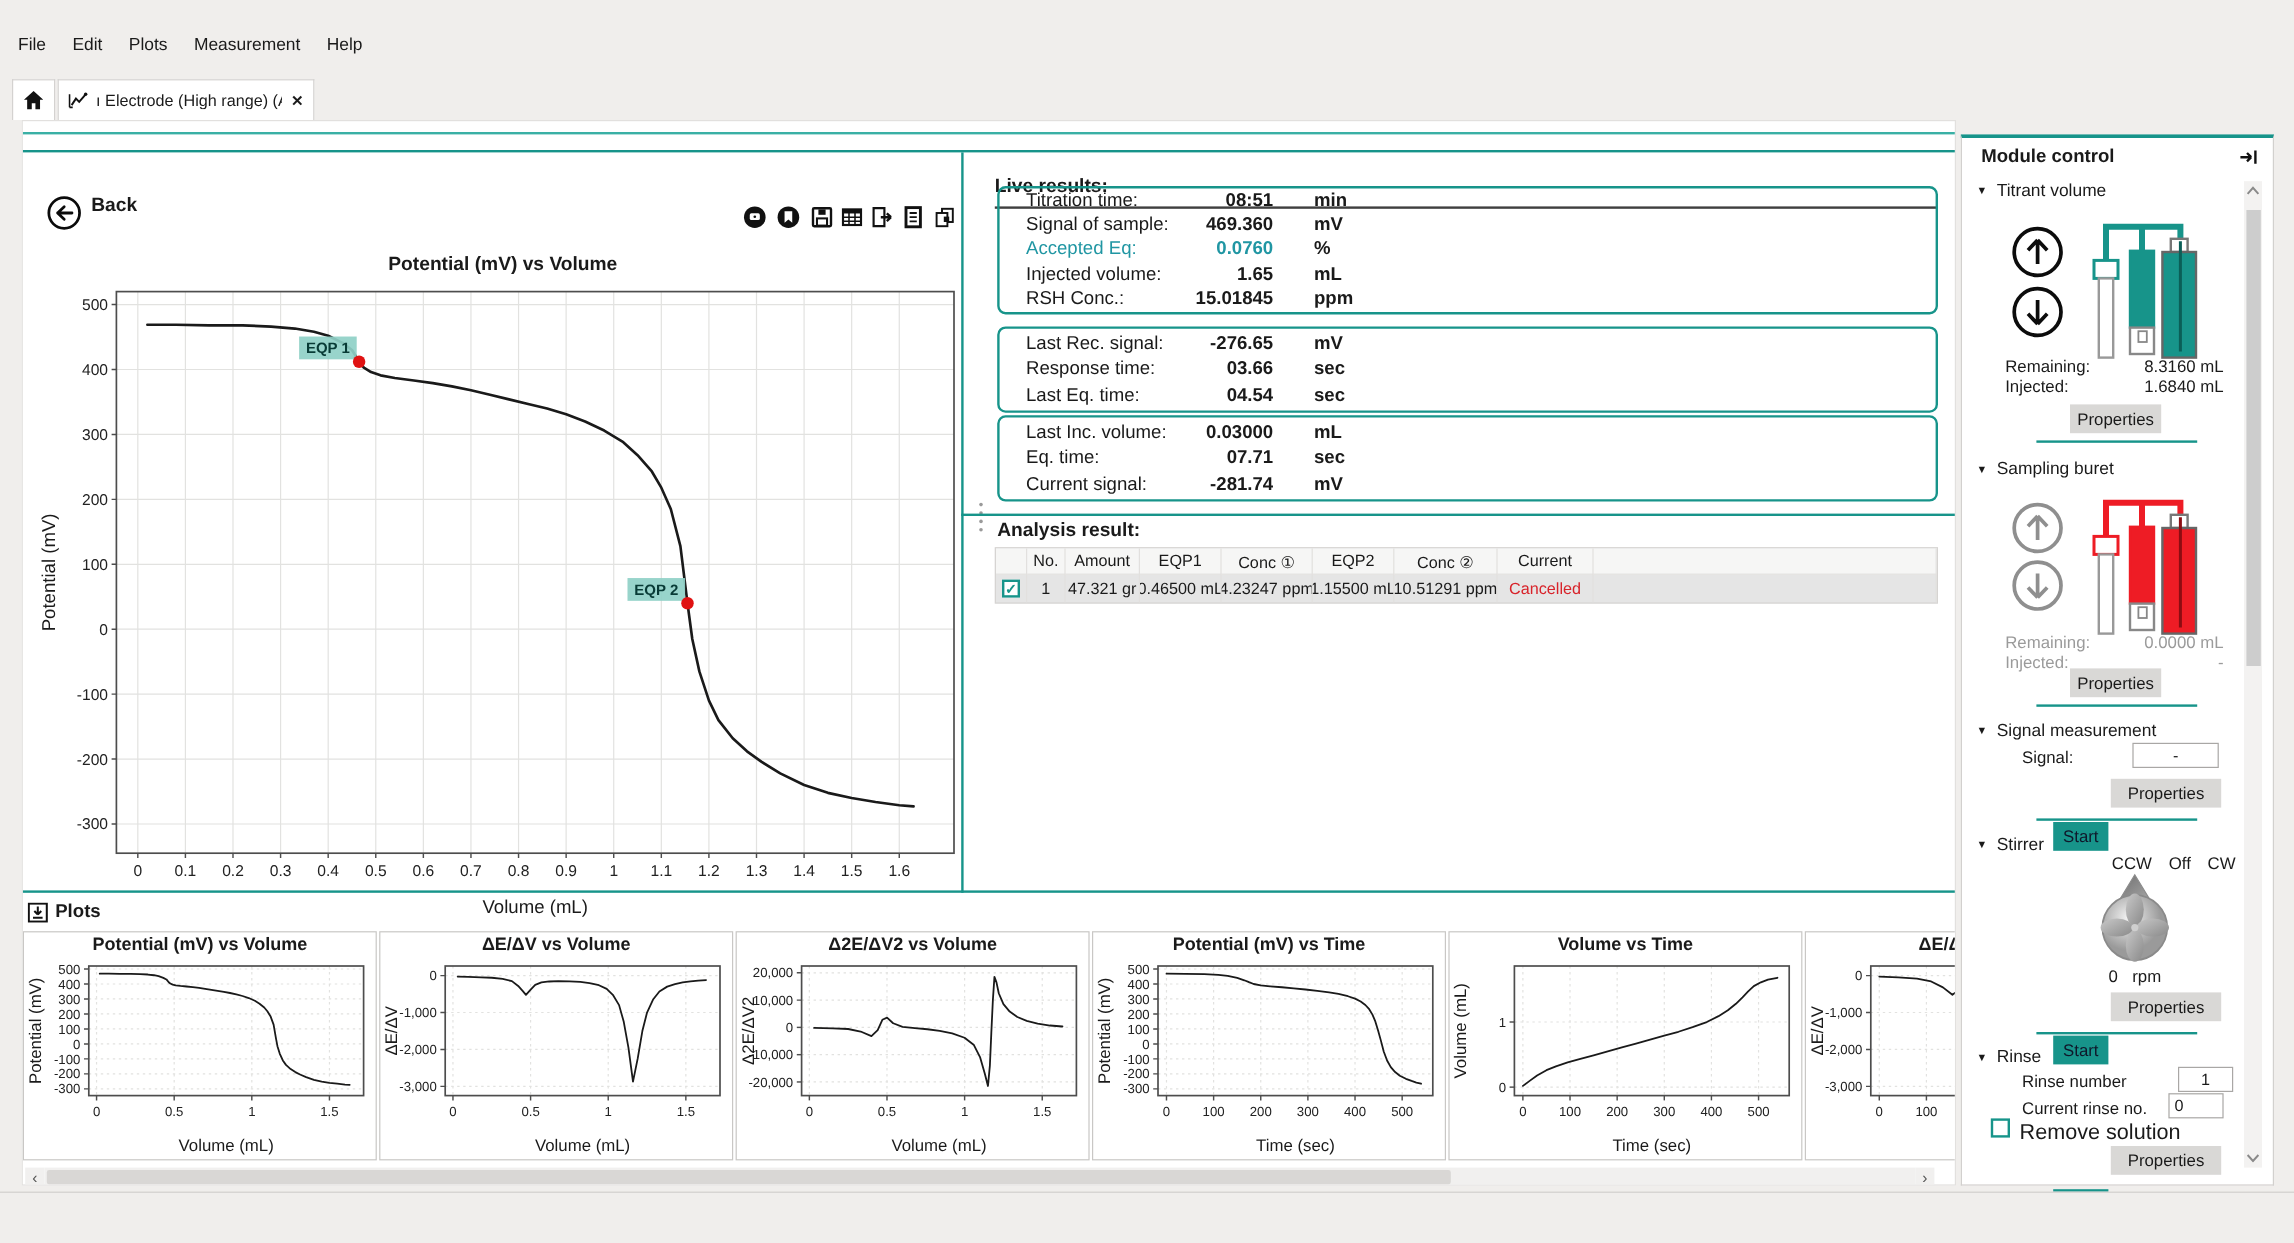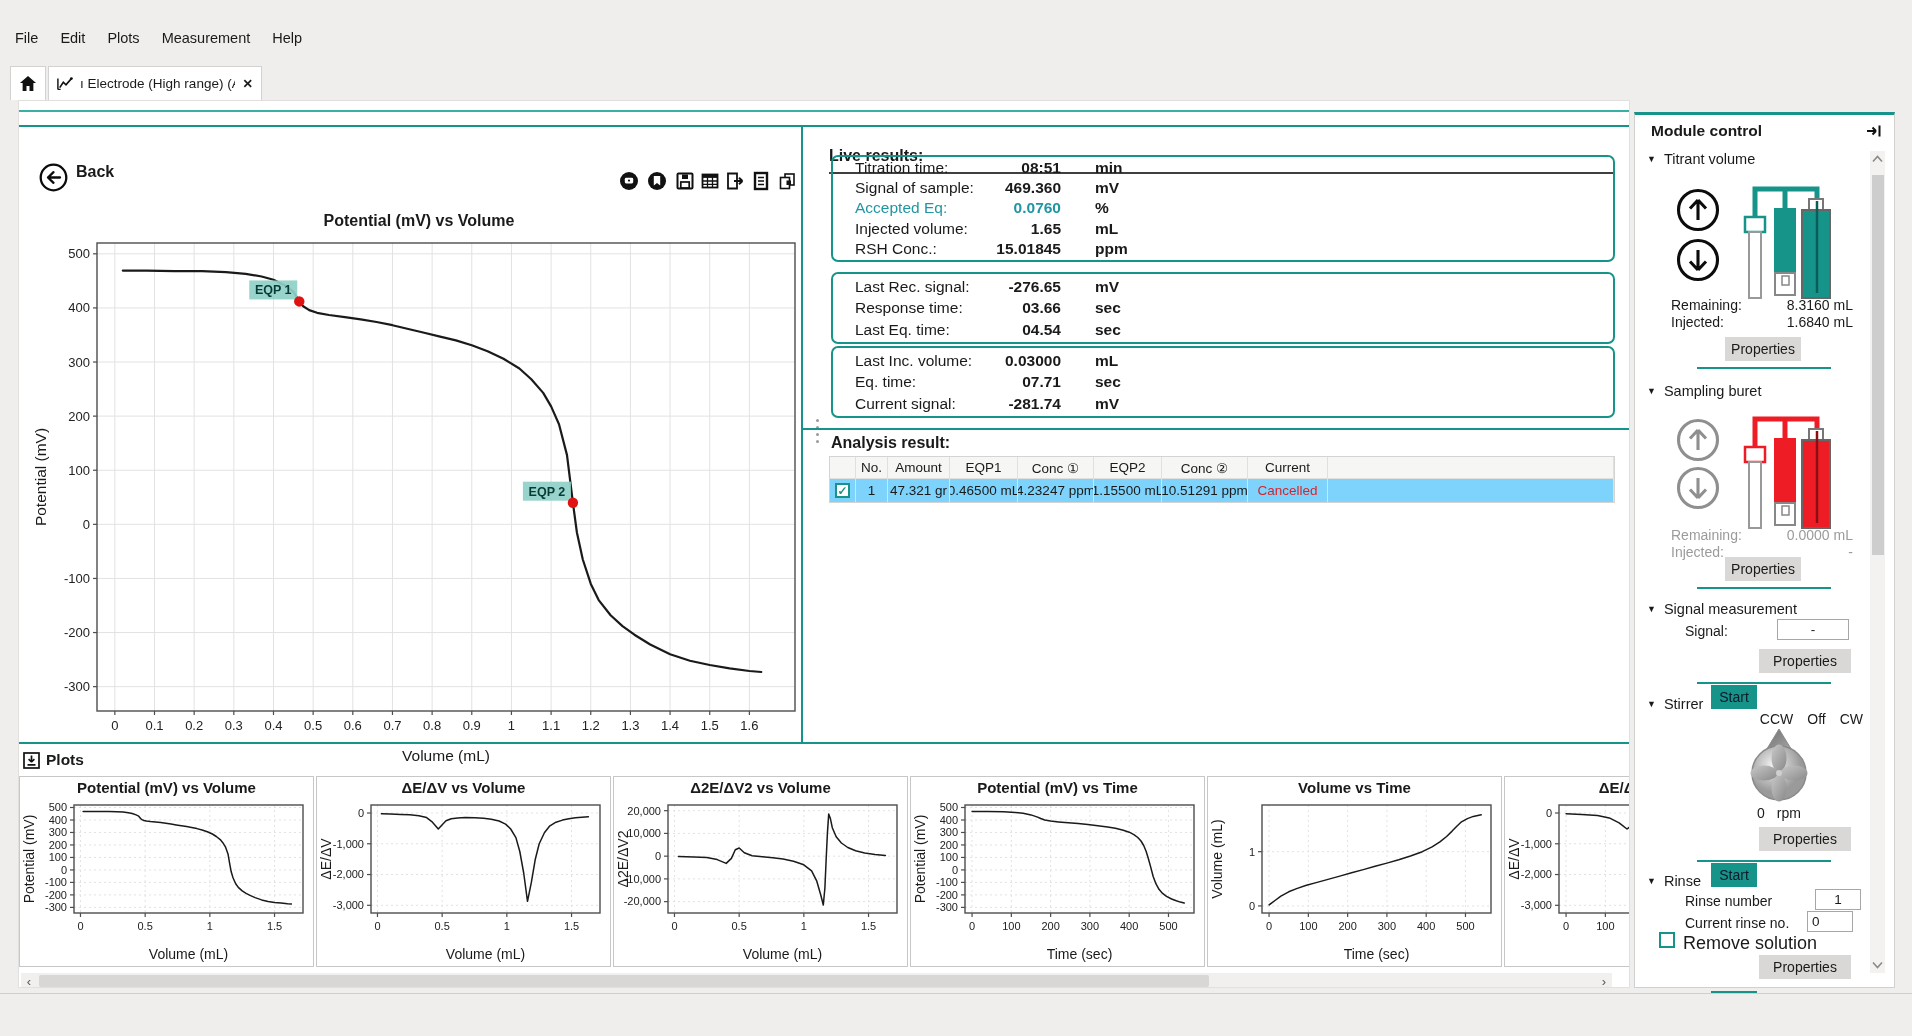--- a/index.html
+++ b/index.html
@@ -38,21 +38,21 @@
   #lr-head{position:absolute;left:810px;top:30px;width:786px;height:27px;border-bottom:2px solid #3f3f3f;
            font-size:16px;font-weight:700;margin-top:16px;}
   .lr-box{position:absolute;left:812px;width:784px;border:2px solid var(--accent);border-radius:7px;
           display:flex;flex-direction:column;justify-content:space-evenly;font-size:15.5px;}
   .lr-row{display:flex;align-items:center;}
   .lr-row .l{flex:0 0 150px;padding-left:22px;}
   .lr-row .v{flex:0 0 78px;text-align:right;font-weight:700;}
   .lr-row .u{margin-left:34px;font-weight:700;}
   .lr-row.accent .l,.lr-row.accent .v{color:var(--accepted);}
   #an-title{position:absolute;left:812px;top:333px;font-size:16px;font-weight:700;}
-  #an-table{position:absolute;left:810px;top:355px;width:786px;border:1px solid #d6d4d2;font-size:13.5px;background:#7dd3fc;}
+  #an-table{position:absolute;left:810px;top:355px;width:786px;border:1px solid #d6d4d2;font-size:13.5px;background:#e5e5e5;}
   .tr{display:grid;grid-template-columns:26px 32px 62px 68px 76px 68px 86px 80px 1fr;}
   .tr.head{background:#f6f6f5;height:22px;}
   .tr.data{height:23px;}
   .tc{display:flex;align-items:center;justify-content:center;border-right:1px solid #e2e0de;
       border-bottom:1px solid #e2e0de;white-space:nowrap;overflow:hidden;}
   .tr.data .tc{border-bottom:none;}
   .cb{width:15px;height:15px;border:2px solid var(--accent);display:flex;align-items:center;
       justify-content:center;font-size:12px;color:var(--accent);font-weight:700;background:#fff;}
   #splitter-dots{position:absolute;left:797px;top:318px;display:flex;flex-direction:column;gap:4px;}
   #splitter-dots i{width:3px;height:3px;border-radius:50%;background:#9a9a9a;}

